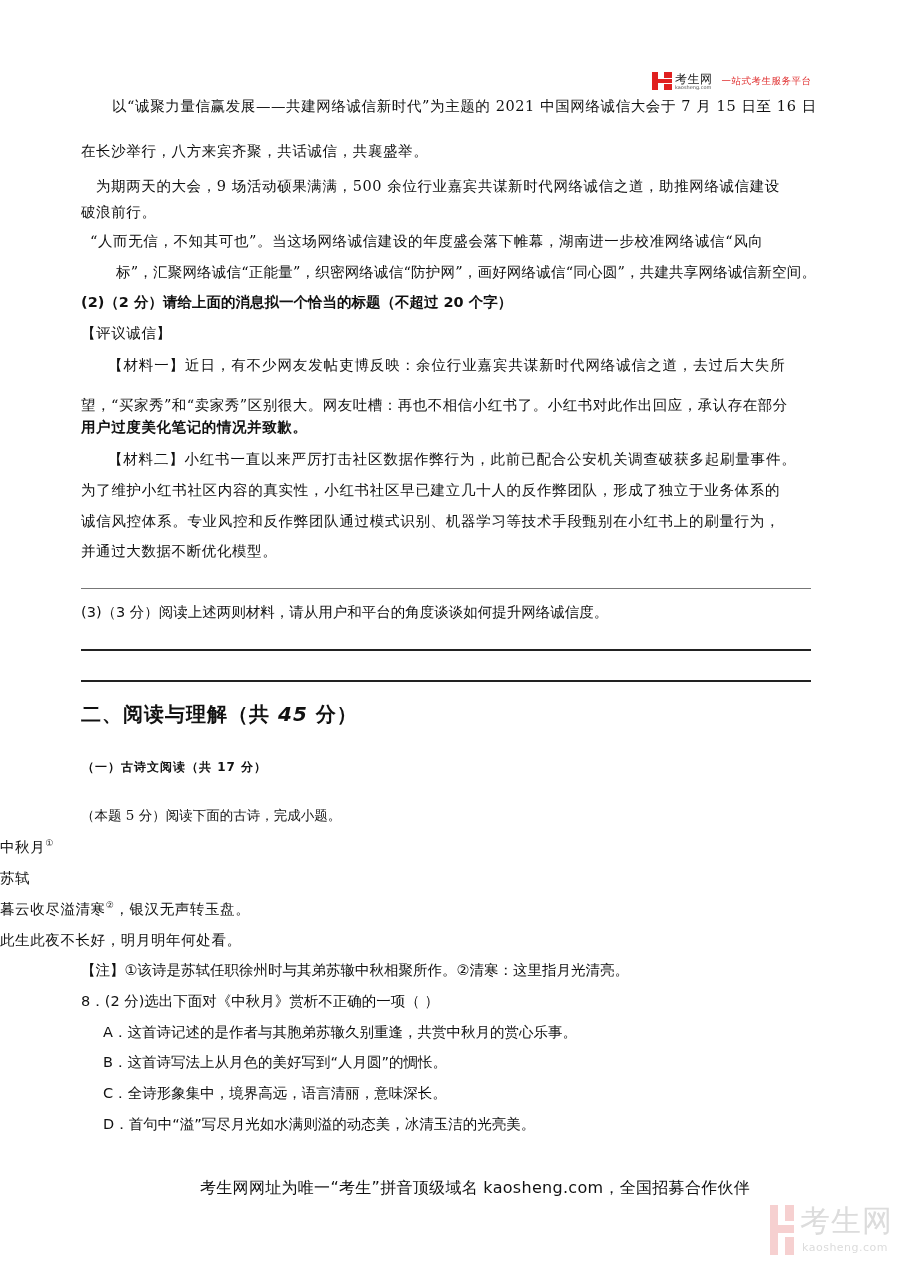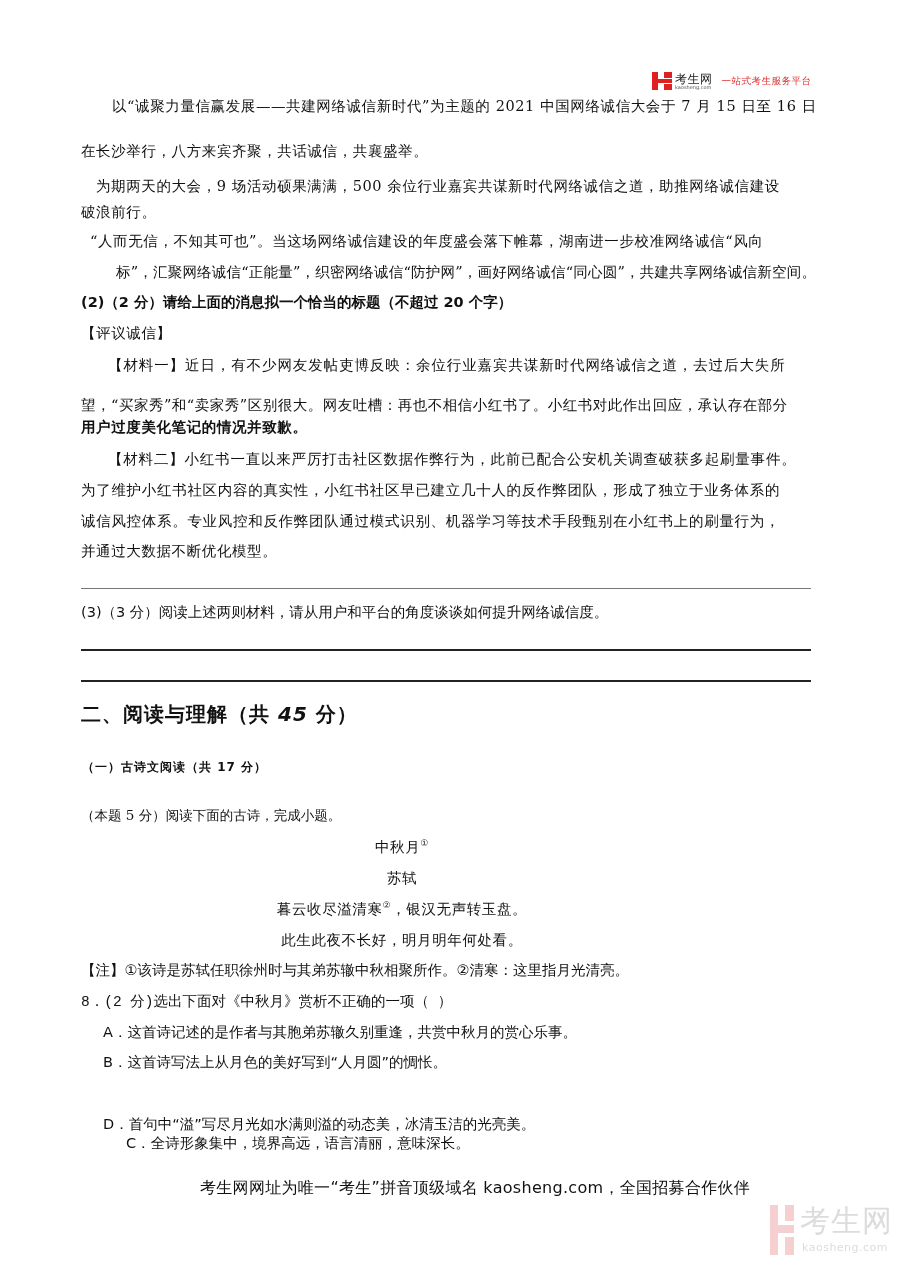--- a/index.html
+++ b/index.html
@@ -21,21 +21,21 @@
   .logo-en { font-family: "DejaVu Sans", sans-serif; font-size: 5px; color: #555; }
   .logo-slogan { font-family: "DejaVu Sans", sans-serif; font-size: 9.5px; color: #e03030; margin-left: 9px; letter-spacing: 0.5px; text-align: right; }
 
   .rule { position: absolute; left: 81px; width: 730px; height: 1px; background: #777; }
   .rule.dark { background: #222; height: 1.5px; }
 
   .h2 { font-family: "DejaVu Sans", sans-serif; font-size: 20px; font-weight: bold; letter-spacing: 1px; }
   .h2 .num { font-style: italic; }
   .h3 { font-family: "DejaVu Sans", sans-serif; font-size: 12px; font-weight: bold; letter-spacing: 1px; }
 
-  .center { left: 0; width: 804px; text-align: center; }
+  .center { left: 0; width: 804px; }
   sup.note { font-size: 9px; vertical-align: super; }
 
   .footer { left: 200px; top: 1178px; font-family: "DejaVu Sans", sans-serif; font-size: 16px; letter-spacing: 0.3px; }
 
   
   .wm { left: 770px; top: 1205px; width: 125px; height: 60px; }
   .wm-mark { position: absolute; left: 0; top: 0; width: 24px; height: 50px; }
   .wm-mark .bar { position: absolute; background: #f6d0d0; }
   .wm-cn { position: absolute; left: 30px; top: -4px; font-family: "DejaVu Sans", sans-serif; font-size: 30px; color: #dcdcdc; letter-spacing: 1px; }
   .wm-en { position: absolute; left: 32px; top: 36px; font-family: "DejaVu Sans", sans-serif; font-size: 11px; color: #dcdcdc; letter-spacing: 0.5px; }
@@ -92,29 +92,29 @@
   <span>中秋月</span><sup class="note">①</sup>
 </div>
 <div class="abs center line-text" style="top:869px;">苏轼</div>
 <div class="abs center line-text" style="top:900px;">
   <span>暮云收尽溢清寒</span><sup class="note">②</sup><span>，银汉无声转玉盘。</span>
 </div>
 <div class="abs center line-text" style="top:931px;">此生此夜不长好，明月明年何处看。</div>
 
 <div class="abs line-text sans" style="left:81px;top:961px;letter-spacing:0;">【注】①该诗是苏轼任职徐州时与其弟苏辙中秋相聚所作。②清寒：这里指月光清亮。</div>
 
-<div class="abs line-text sans" style="left:81px;top:992px;letter-spacing:0;font-family:Liberation Mono, monospace;">8．(2 分)选出下面对《中秋月》赏析不正确的一项（    ）</div>
+<div class="abs line-text sans" style="left:81px;top:992px;letter-spacing:0;">8．(2 分)选出下面对《中秋月》赏析不正确的一项（    ）</div>
 
 <div class="abs line-text sans" style="left:103px;top:1023px;letter-spacing:0;">
   <span>A．</span><span>这首诗记述的是作者与其胞弟苏辙久别重逢，共赏中秋月的赏心乐事。</span>
 </div>
 <div class="abs line-text sans" style="left:103px;top:1053px;letter-spacing:0;">
   <span>B．</span><span>这首诗写法上从月色的美好写到“人月圆”的惆怅。</span>
 </div>
-<div class="abs line-text sans" style="left:103px;top:1134px;letter-spacing:0;margin-left:23px;">
+<div class="abs line-text sans" style="left:103px;top:1084px;letter-spacing:0;">
   <span>C．</span><span>全诗形象集中，境界高远，语言清丽，意味深长。</span>
 </div>
 <div class="abs line-text sans" style="left:103px;top:1115px;letter-spacing:0;">
   <span>D．</span><span>首句中“溢”写尽月光如水满则溢的动态美，冰清玉洁的光亮美。</span>
 </div>
 
 <div class="abs footer">考生网网址为唯一“考生”拼音顶级域名 kaosheng.com，全国招募合作伙伴</div>
 
 <div class="abs wm">
   <div class="wm-mark">

